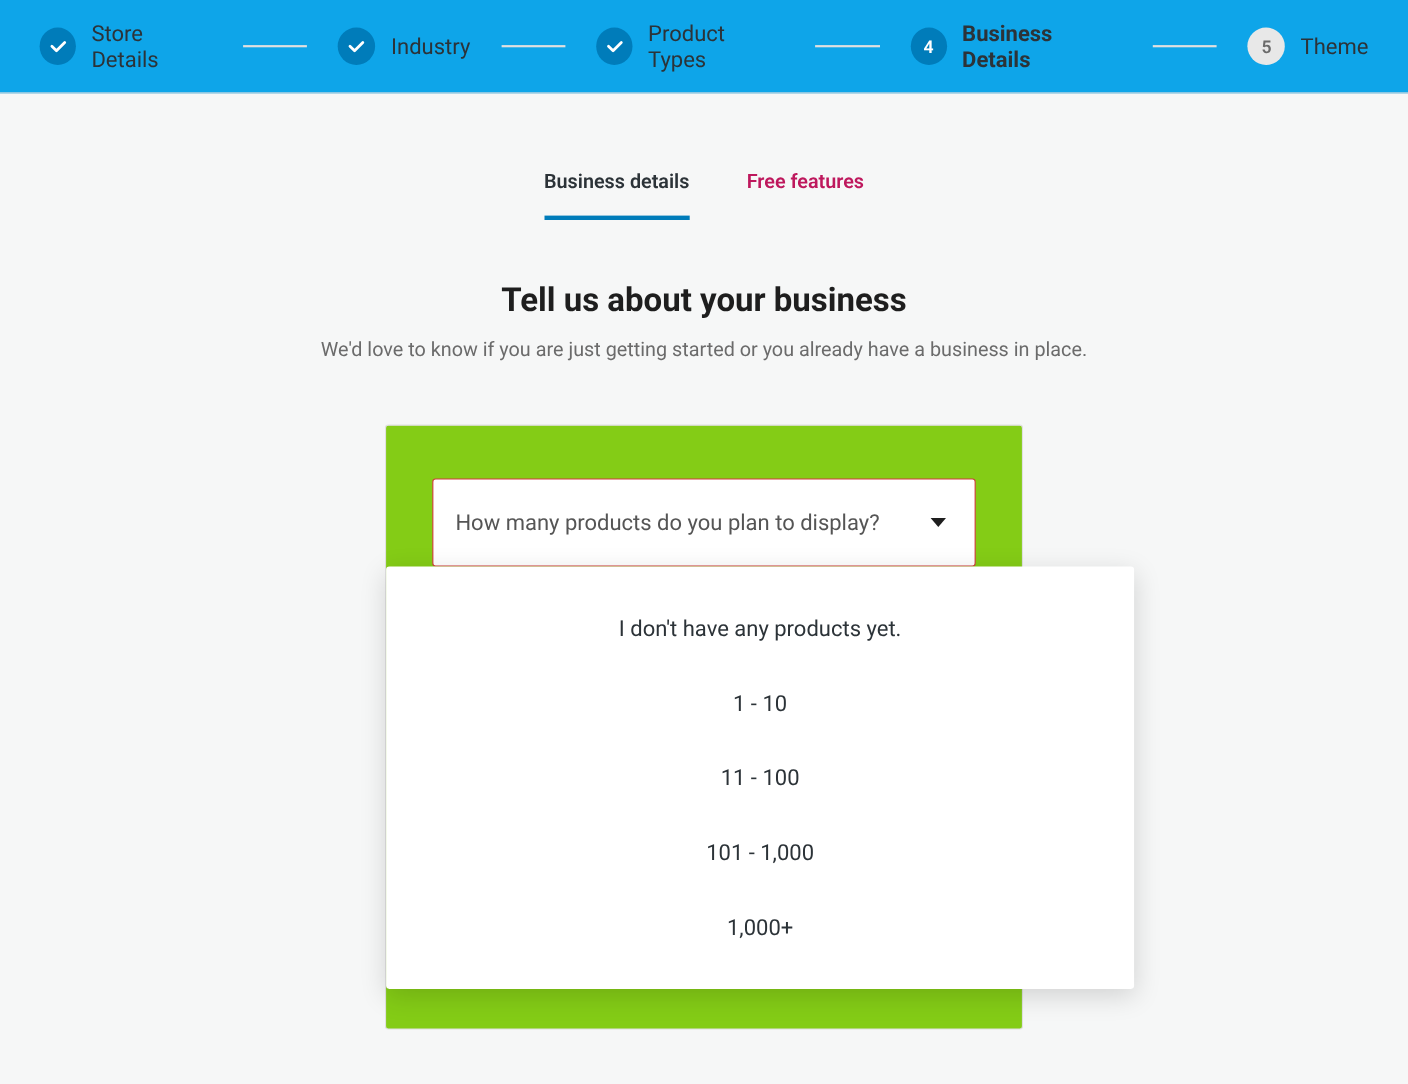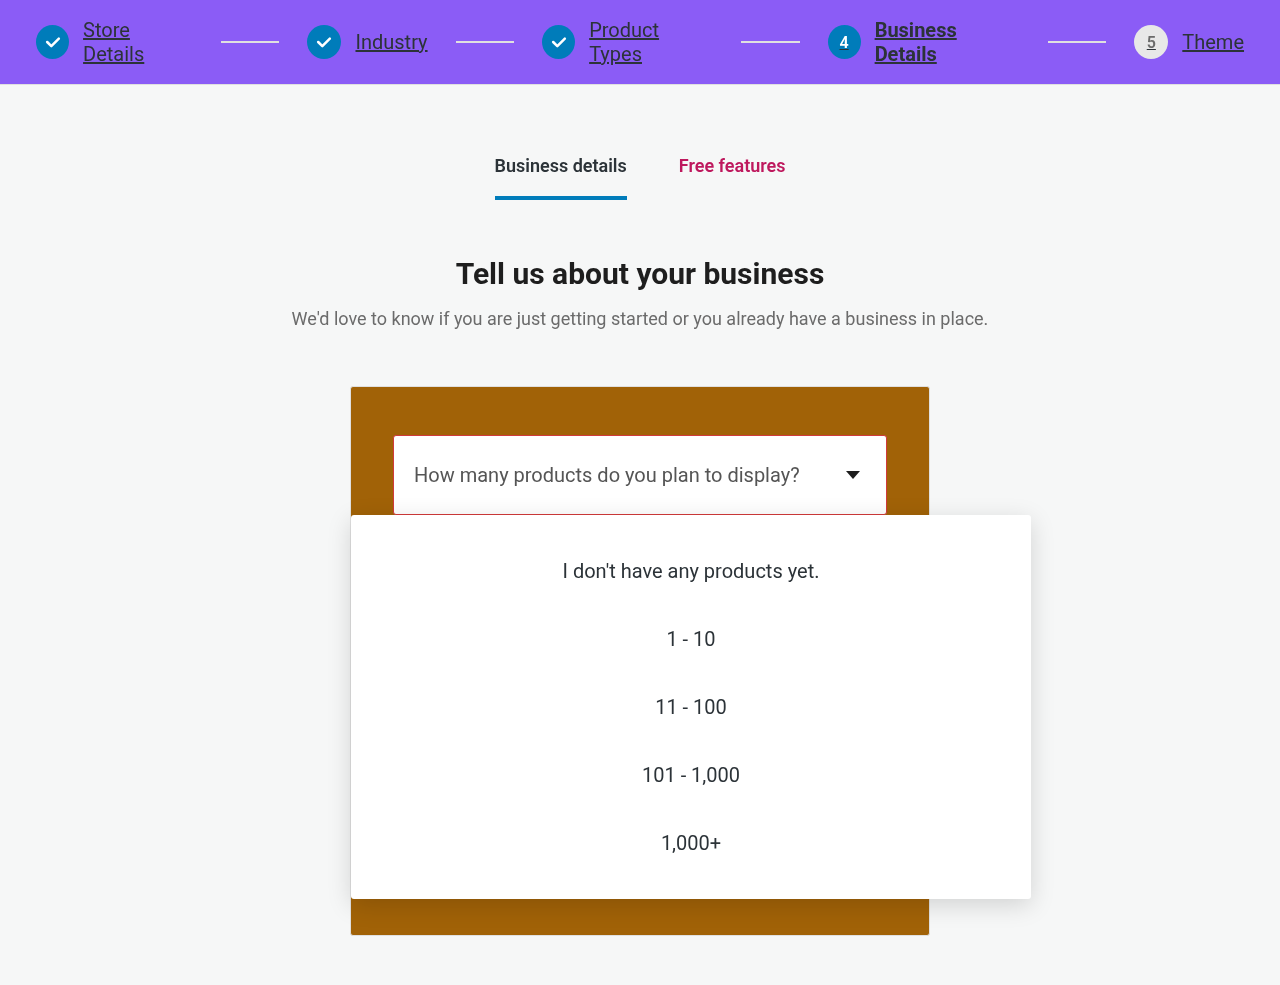--- a/index.html
+++ b/index.html
@@ -4,28 +4,27 @@
 <style>
   * { box-sizing: border-box; margin: 0; padding: 0; }
   html, body { width: 1280px; height: 985px; }
   body {
     font-family: -apple-system, BlinkMacSystemFont, "Segoe UI", Roboto, Helvetica, Arial, sans-serif;
     background: #f6f7f7;
     color: #2c3338;
   }
   
   .stepper {
-    background: #8b5cf6;
+    background: #0ea5e9;
     border-bottom: 1px solid #e0e0e0;
     display: flex;
     align-items: center;
     justify-content: center;
     gap: 28px;
     padding: 18px 36px;
-    text-decoration: underline;
   }
   .step {
     display: flex;
     align-items: center;
     gap: 14px;
     cursor: pointer;
   }
   .step-icon {
     width: 34px;
     height: 34px;
@@ -76,21 +75,21 @@
     color: #6b6b6b;
     line-height: 1.6;
     max-width: 700px;
     margin: 14px auto 12px;
   }
 
   
   .card-wrapper { display:flex; justify-content:center; padding-top: 40px; position: relative; }
   .card {
     width: 580px;
-    background: #a16207;
+    background: #84cc16;
     border: 1px solid #e0e0e0;
     border-radius: 3px;
     padding: 48px 42px 420px;
     position: relative;
   }
   .select-box {
     border: 1px solid #d13a3a;
     border-radius: 3px;
     height: 80px;
     display: flex;

